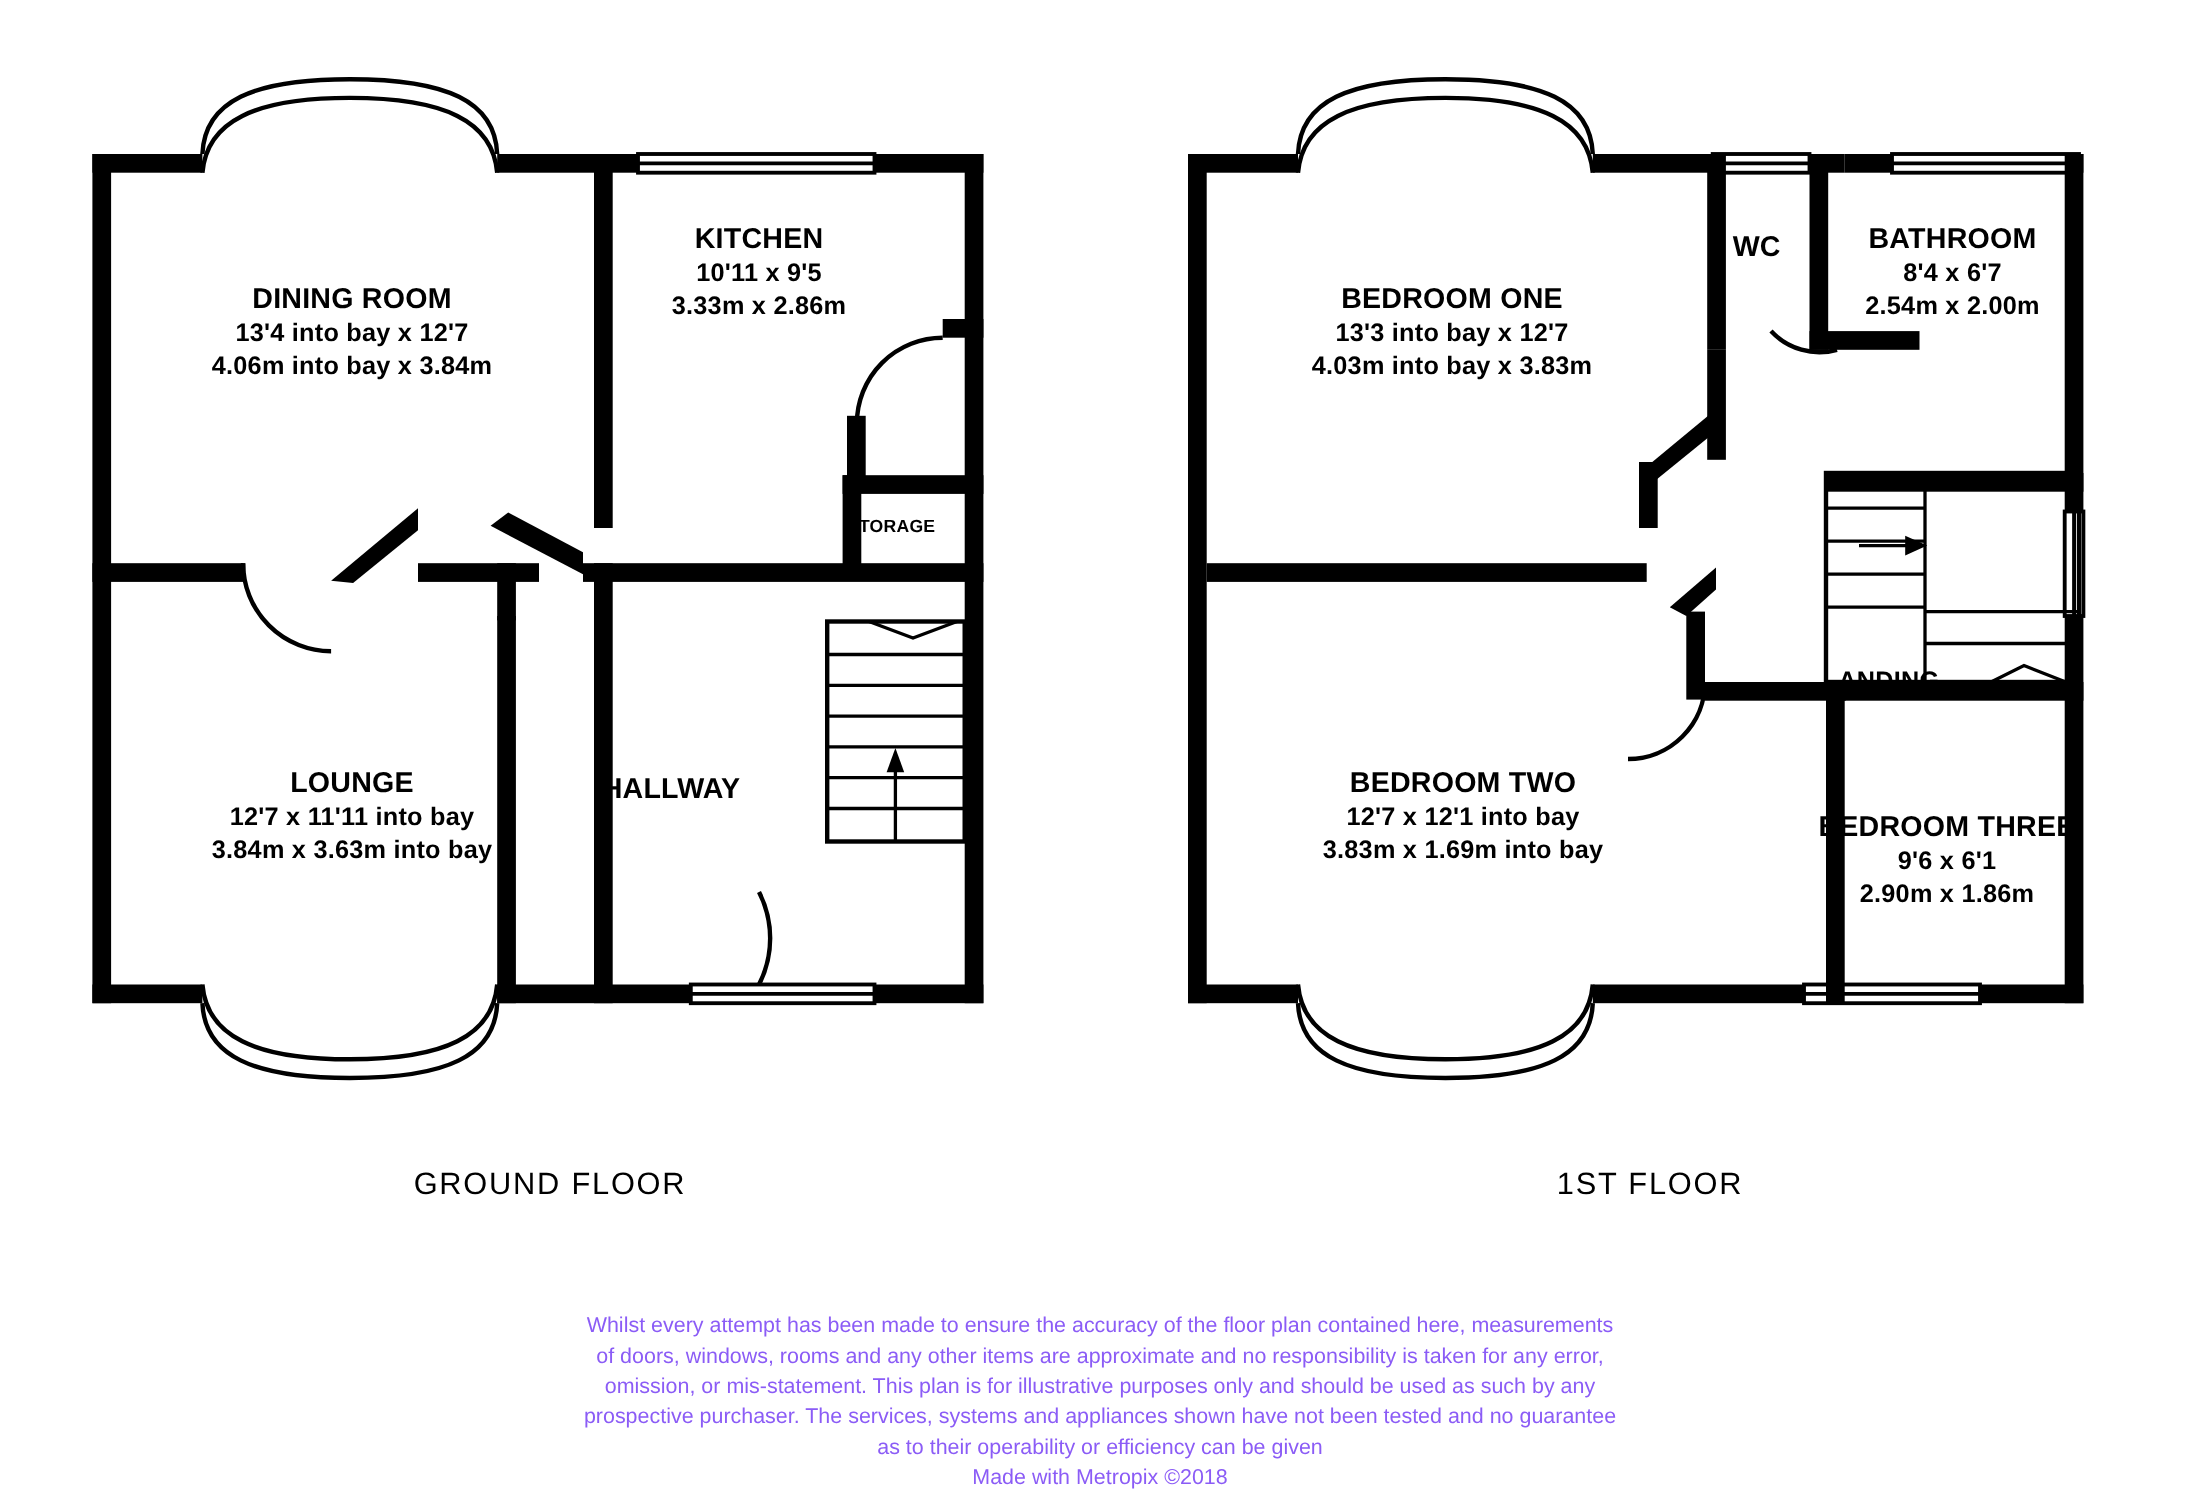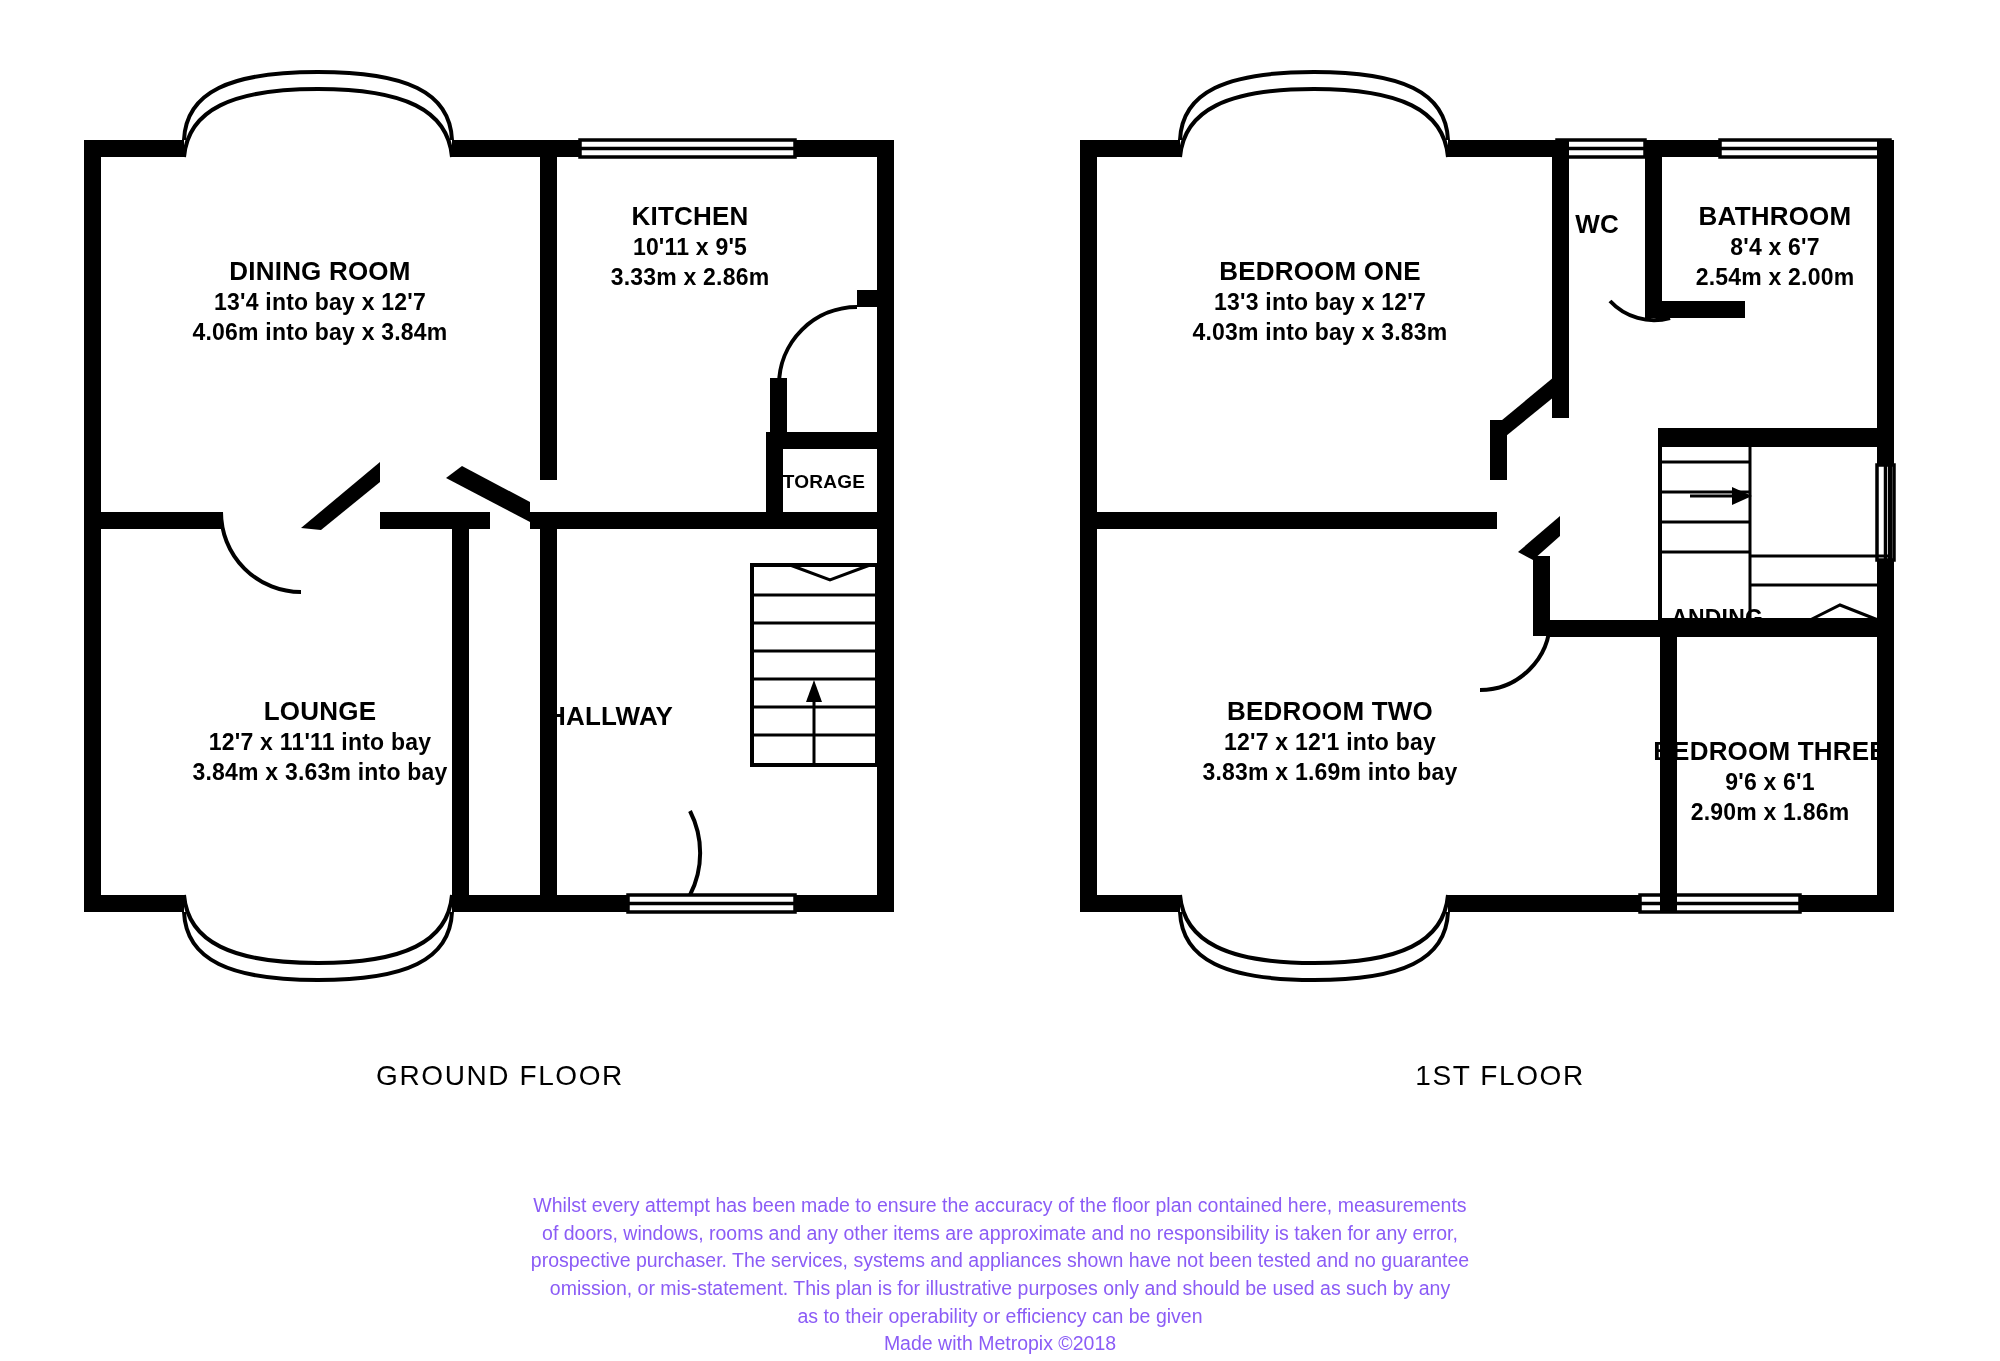--- a/index.html
+++ b/index.html
@@ -35,21 +35,21 @@
   .lbl {
     position: absolute;
     text-align: center;
     line-height: 1.28;
     white-space: nowrap;
     font-weight: bold;
     letter-spacing: 0.2px;
   }
   .room-name { font-size: 26px; font-weight: bold; }
   .room-dim { font-size: 23px; font-weight: bold; }
-  .small-name { font-size: 19px; font-weight: bold; }
+  .small-name { font-size: 16px; font-weight: bold; }
   .floor-title {
     position: absolute;
     font-size: 28px;
     letter-spacing: 1.6px;
     text-align: center;
     white-space: nowrap;
     font-weight: normal;
   }
   .disclaimer {
     position: absolute;
@@ -280,19 +280,19 @@
   </div>
 
   <div class="lbl small-name" style="left:1610px; top:604px; width:200px; font-size:23px;">LANDING</div>
 
   <div class="floor-title" style="left:250px; top:1060px; width:500px;">GROUND FLOOR</div>
   <div class="floor-title" style="left:1250px; top:1060px; width:500px;">1ST FLOOR</div>
 
   <div class="disclaimer" style="top:1192px;">
     <div>Whilst every attempt has been made to ensure the accuracy of the floor plan contained here, measurements</div>
     <div>of doors, windows, rooms and any other items are approximate and no responsibility is taken for any error,</div>
+    <div>omission, or mis-statement. This plan is for illustrative purposes only and should be used as such by any</div>
     <div>prospective purchaser. The services, systems and appliances shown have not been tested and no guarantee</div>
-    <div>omission, or mis-statement. This plan is for illustrative purposes only and should be used as such by any</div>
     <div>as to their operability or efficiency can be given</div>
     <div>Made with Metropix ©2018</div>
   </div>
 
 </div>
 
 </body></html>

